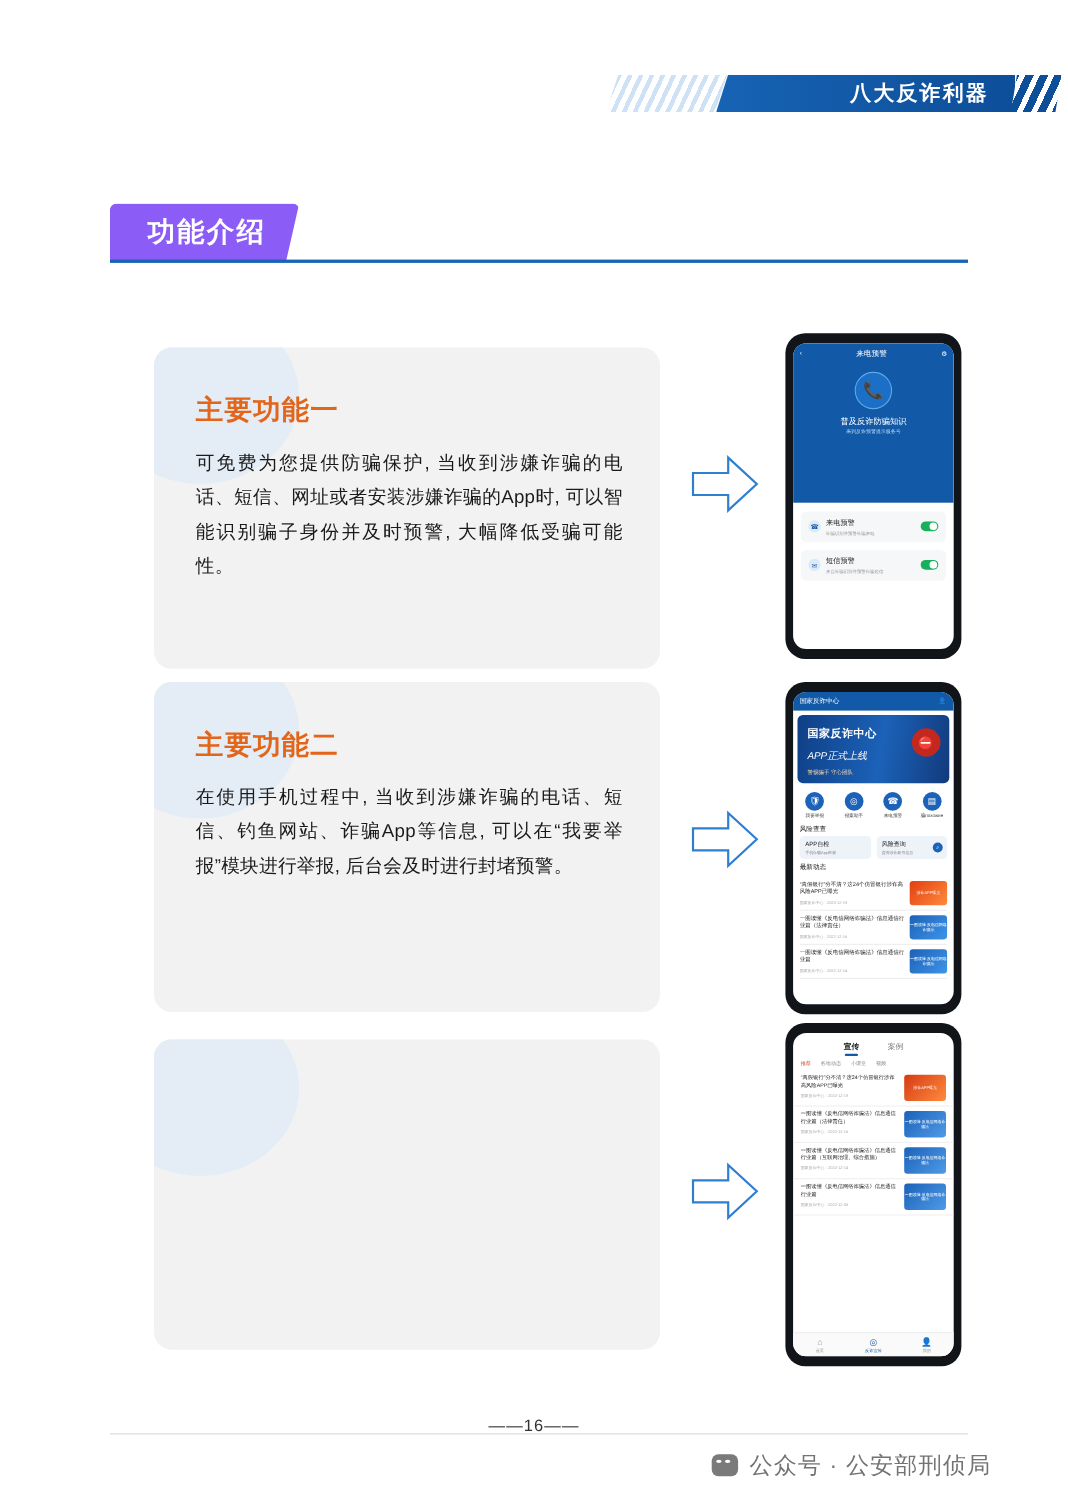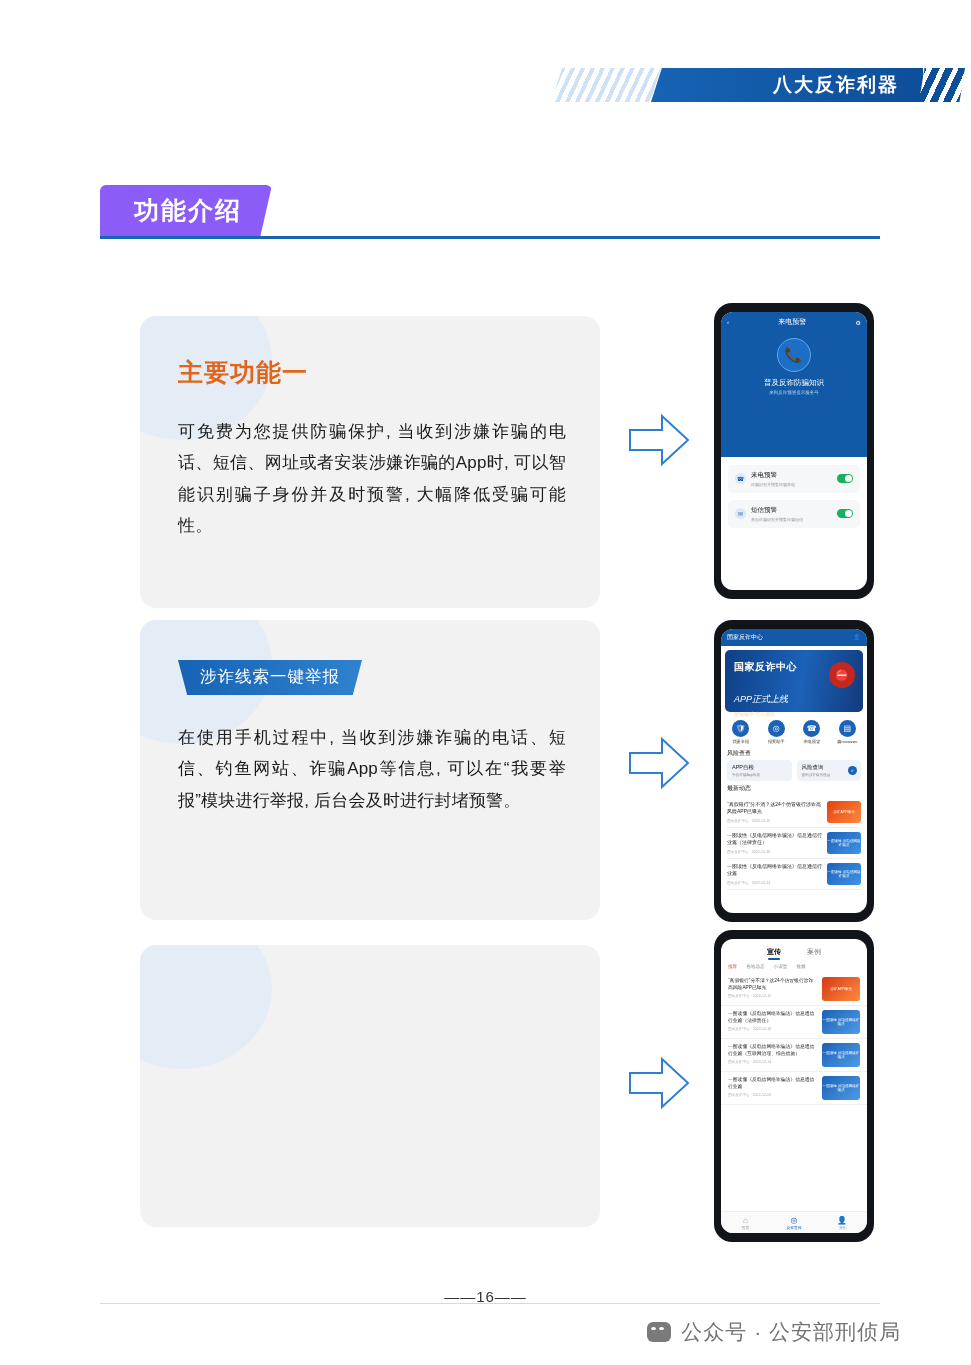--- a/index.html
+++ b/index.html
@@ -78,21 +78,21 @@
     margin: 0 0 12px 0;
   }
   .card-tag {
     display: inline-block;
     background: linear-gradient(90deg, #1763b4 0%, #2f82cf 100%);
     color: #fff; font-size: 16.5px; letter-spacing: 1px;
     padding: 6px 22px 7px 22px;
     clip-path: polygon(0 0, 100% 0, 95% 100%, 5% 100%);
   }
   .card-body {
-    margin-top: 27px;
+    margin-top: 16px;
     color: #1a1a1a; font-size: 17px; line-height: 1.85;
     letter-spacing: 0.2px;
     text-align: justify;
   }
 
   
   .arrow { position: absolute; width: 62px; height: 56px; }
   .arrow.a1 { left: 628px; top: 412px; }
   .arrow.a2 { left: 628px; top: 735px; }
   .arrow.a3 { left: 628px; top: 1055px; }
@@ -140,21 +140,21 @@
   .p1-sw { width: 16px; height: 9px; border-radius: 5px; background:#17b15e; position:relative; }
   .p1-sw::after { content:""; position:absolute; right:1px; top:1px; width:7px; height:7px;
                   border-radius:50%; background:#fff; }
 
   
   .p2-bar { background:#1259a8; color:#fff; font-size:6px; padding:4px 6px; display:flex; justify-content:space-between; }
   .p2-hero { margin: 4px; height: 62px; border-radius: 5px;
     background: linear-gradient(100deg,#0f3f86 0%, #1b62b8 55%, #123a7c 100%);
     position:relative; color:#fff; padding: 10px 9px; }
   .p2-hero-t1 { font-size: 10px; font-weight: bold; letter-spacing:.5px; }
-  .p2-hero-t2 { font-size: 9px; font-style: italic; margin-top:19px; }
+  .p2-hero-t2 { font-size: 9px; font-style: italic; margin-top:7px; }
   .p2-hero-t3 { font-size: 5px; margin-top: 5px; color:#ffd9a0; }
   .p2-hero-badge { position:absolute; right: 8px; top: 12px; width: 26px; height: 26px;
       border-radius: 50%; background:#c3281f; color:#fff; font-size: 11px;
       display:flex; align-items:center; justify-content:center; }
   .p2-icons { display:flex; justify-content:space-around; padding: 4px 2px 2px; }
   .p2-ic { text-align:center; width: 25%; }
   .p2-ic-d { width: 17px; height: 17px; border-radius: 50%; background:#1b62b8; margin: 0 auto 2px;
              color:#fff; font-size: 8px; display:flex; align-items:center; justify-content:center; }
   .p2-ic-l { font-size: 4.2px; color:#444; }
   .p2-sec { font-size: 6px; color:#222; padding: 3px 6px 2px; }
@@ -266,21 +266,21 @@
         </div>
         <div class="p1-sw"></div>
       </div>
     </div>
   </div>
 </div>
 
 <div class="card c2">
   <div class="card-blob"></div>
   <div class="card-inner">
-    <div class="card-tag">涉诈线索一键举报</div>
+    <div class="card-h1">主要功能二</div>
     <div class="card-body">在使用手机过程中, 当收到涉嫌诈骗的电话、短信、钓鱼网站、诈骗App等信息, 可以在“我要举报”模块进行举报, 后台会及时进行封堵预警。</div>
   </div>
 </div>
 
 <div class="arrow a2">
   <svg width="62" height="56" viewBox="0 0 62 56">
     <polygon points="2,18 34,18 34,4 60,28 34,52 34,38 2,38" fill="#ffffff" stroke="#2f7fd0" stroke-width="2"></polygon>
   </svg>
 </div>
 

